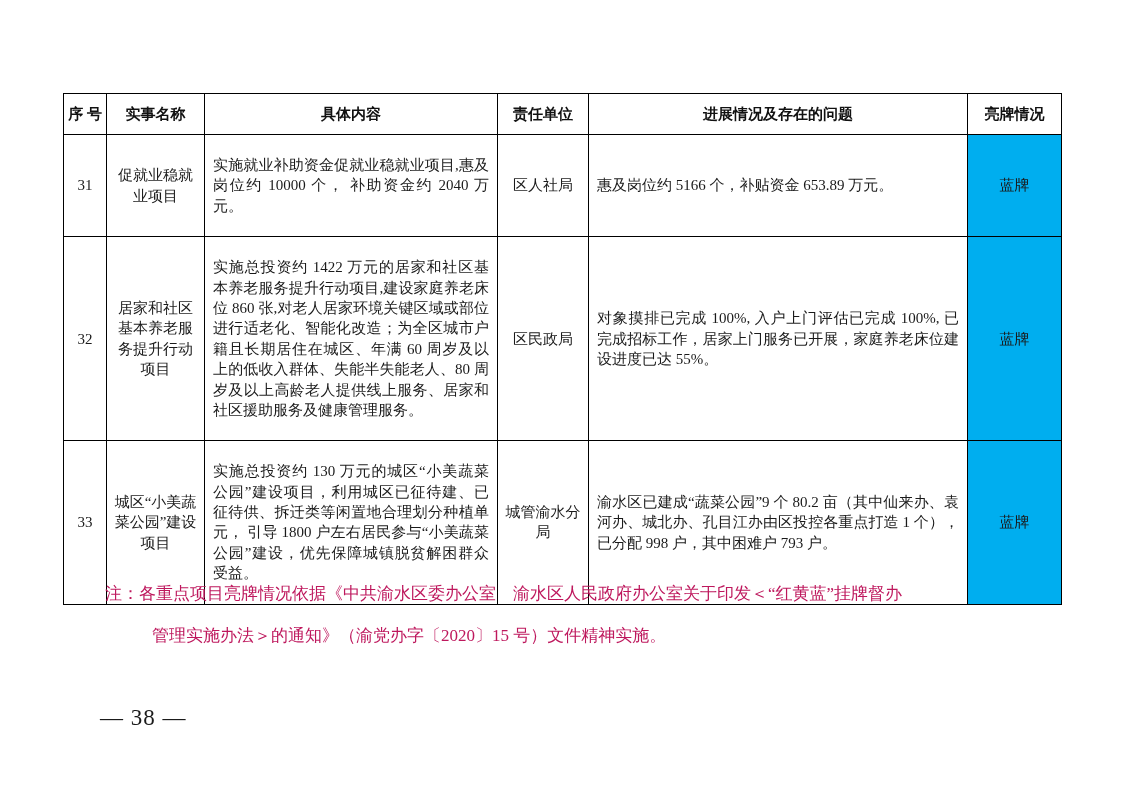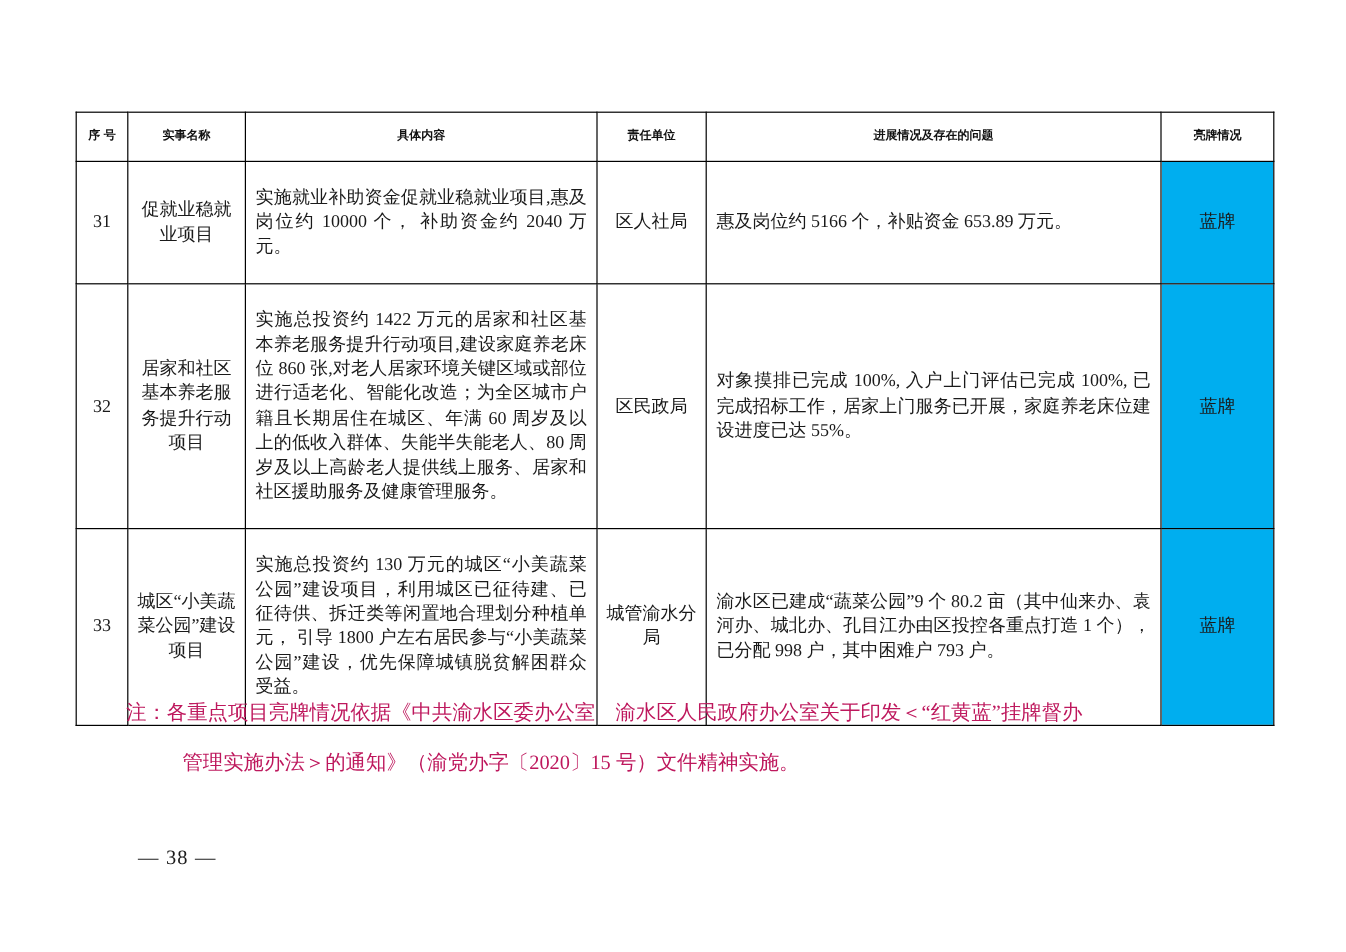--- a/index.html
+++ b/index.html
@@ -23,23 +23,23 @@
     width: 998px;
     border-collapse: collapse;
     table-layout: fixed;
   }
   .report-table th,
   .report-table td {
     border: 1.5px solid #000000;
     overflow: hidden;
   }
   .report-table th {
-    font-family: Liberation Sans, sans-serif;
+    font-family: Liberation Serif, serif;
     font-weight: bold;
-    font-size: 10px;
+    font-size: 15px;
     vertical-align: middle;
     padding: 2px 3px;
     line-height: 1.25;
   }
   .report-table td {
     font-size: 15px;
     line-height: 1.36;
     vertical-align: middle;
     color: #1a1a1a;
   }
@@ -67,24 +67,23 @@
     color: #be185d;
   }
   .note-line2 {
     margin-left: 47px;
     margin-top: 19px;
   }
   .page-number {
     position: absolute;
     left: 100px;
     top: 705px;
-    font-size: 17px;
+    font-size: 23px;
     color: #1a1a1a;
     letter-spacing: 1px;
-    margin-left: 15px;
   }
 </style>
 </head>
 <body>
 
 <div class="page">
 
   <table class="report-table">
     <colgroup>
       <col style="width:43px">

